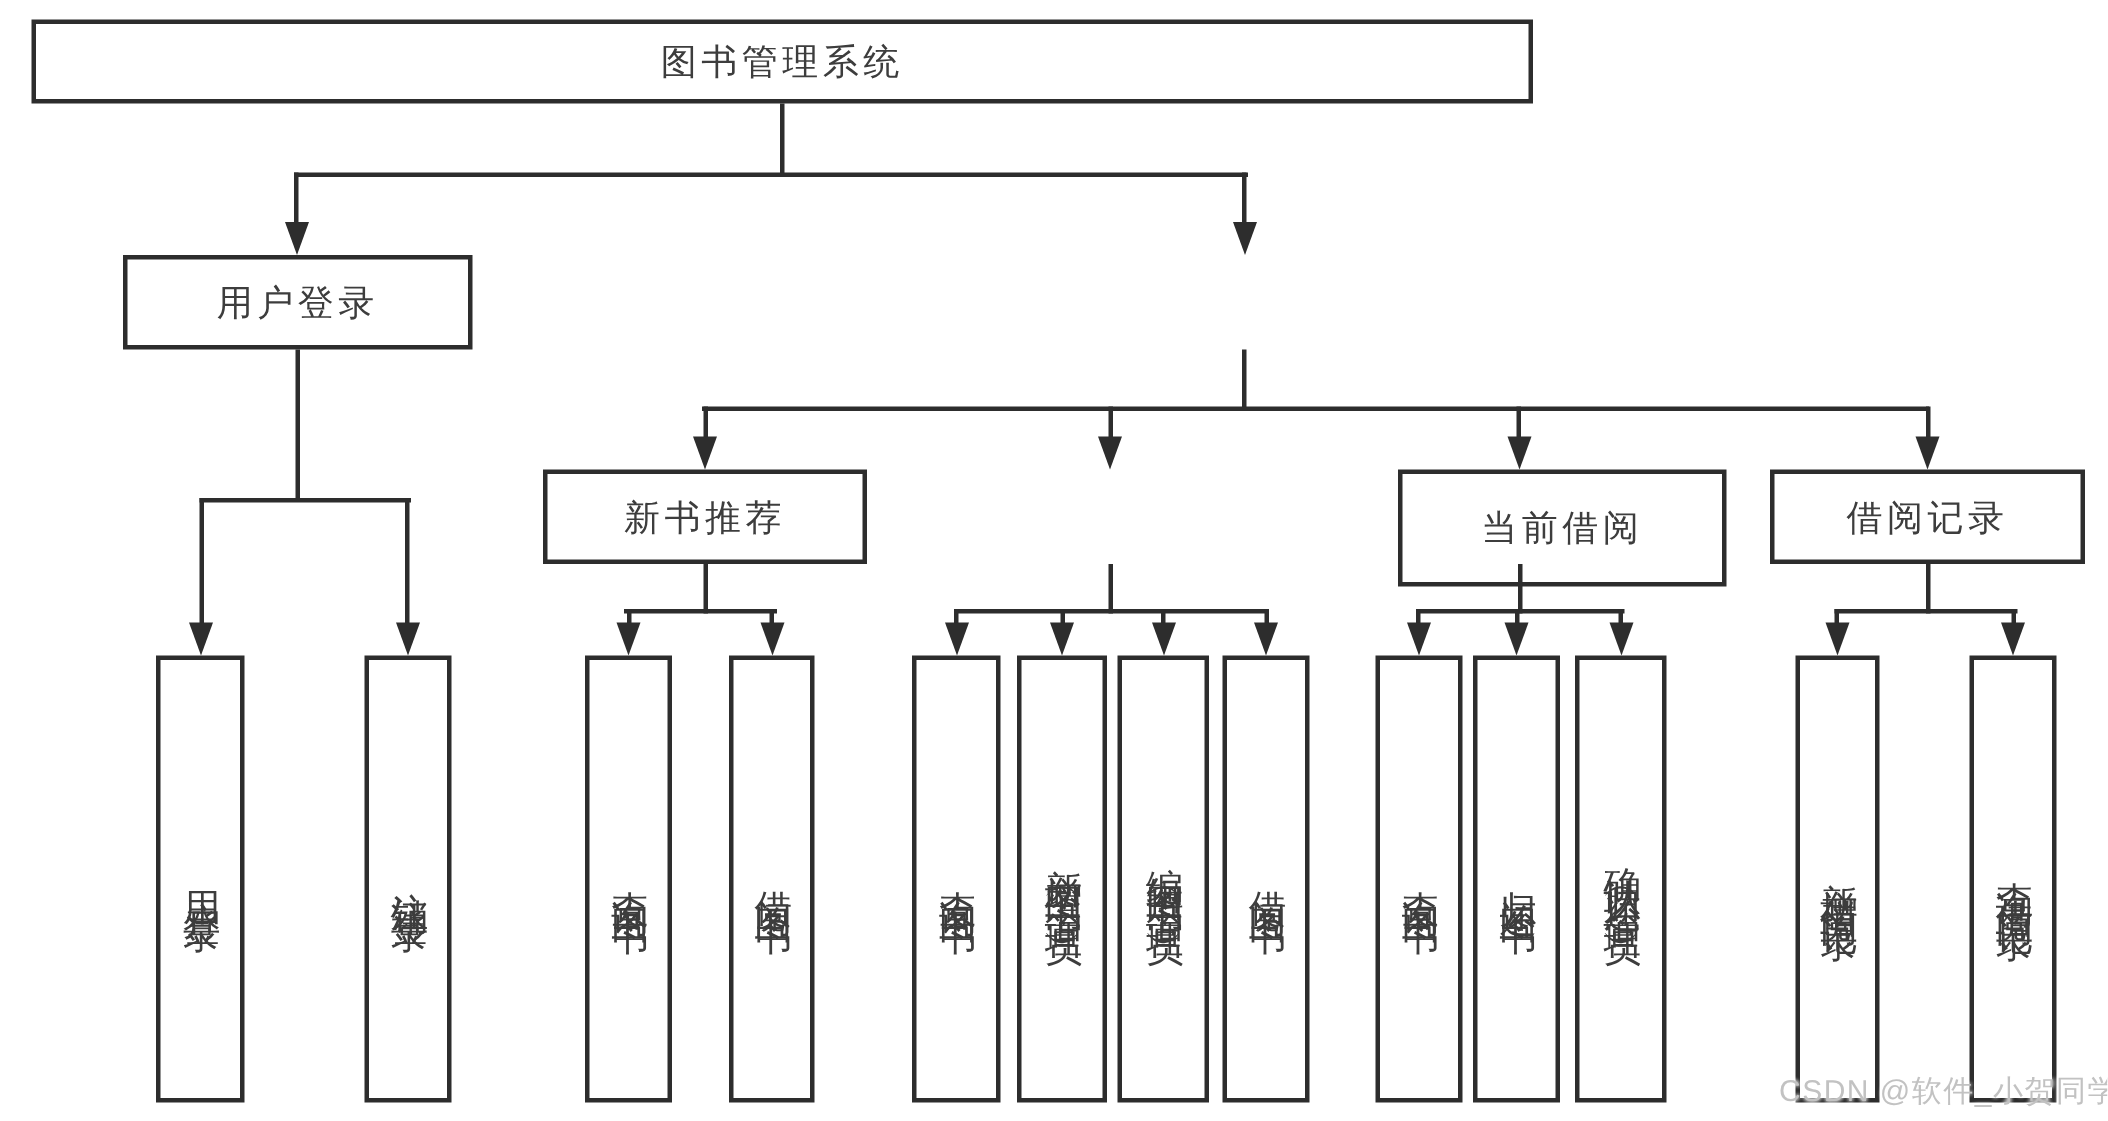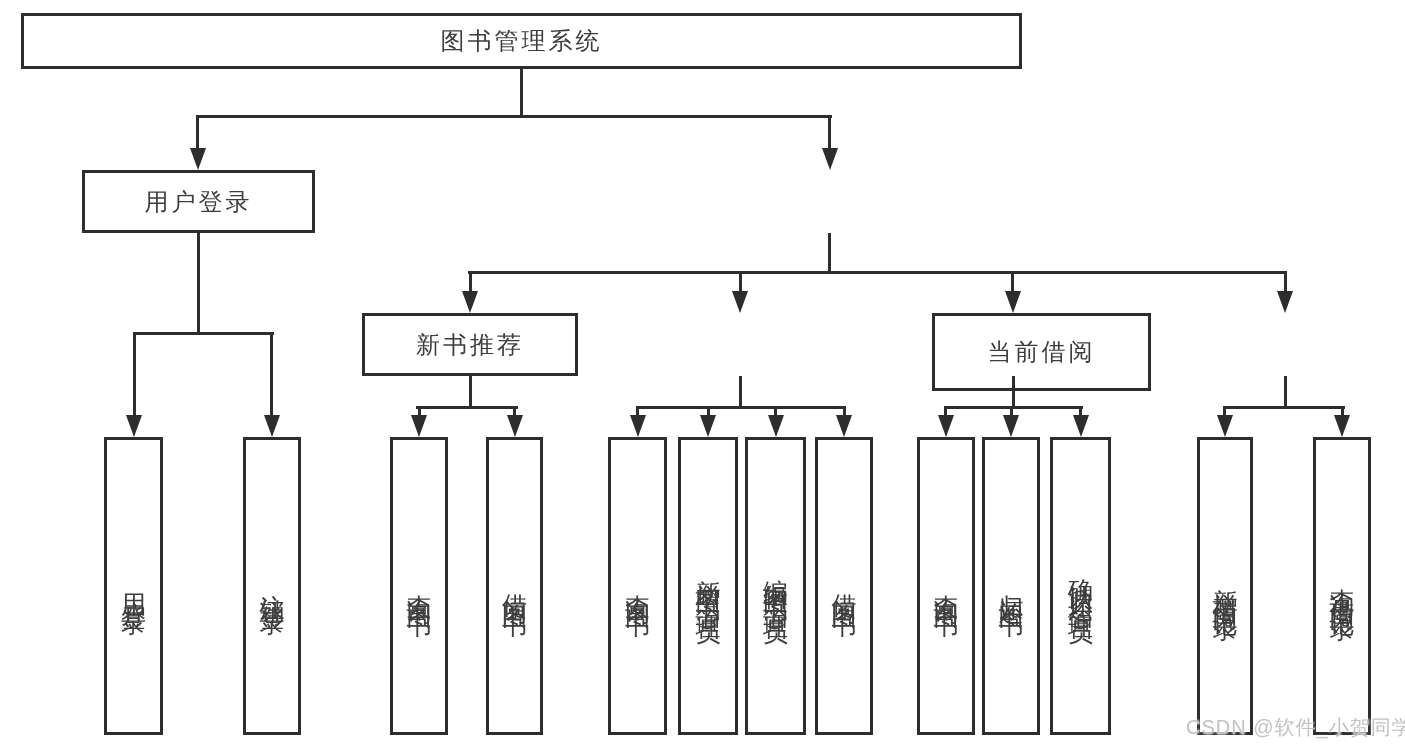--- a/index.html
+++ b/index.html
@@ -47,20 +47,23 @@
 
   <div class="box hbox" style="left:362px;top:313px;width:216px;height:63px;">
     <span>新书推荐</span>
   </div>
 
 
   <div class="box hbox" style="left:903px;top:313px;width:219px;height:78px;margin-left:29px;">
     <span>当前借阅</span>
   </div>
 
+  <div class="box hbox" style="left:1180px;top:313px;width:210px;height:63px;">
+    <span>借阅记录</span>
+  </div>
 
   <div class="box vbox" style="left:104px;top:437px;width:59px;height:298px;">
     <span>用户登录</span>
   </div>
 
   <div class="box vbox" style="left:243px;top:437px;width:58px;height:298px;">
     <span>注销登录</span>
   </div>
 
   <div class="box vbox" style="left:390px;top:437px;width:58px;height:298px;">

